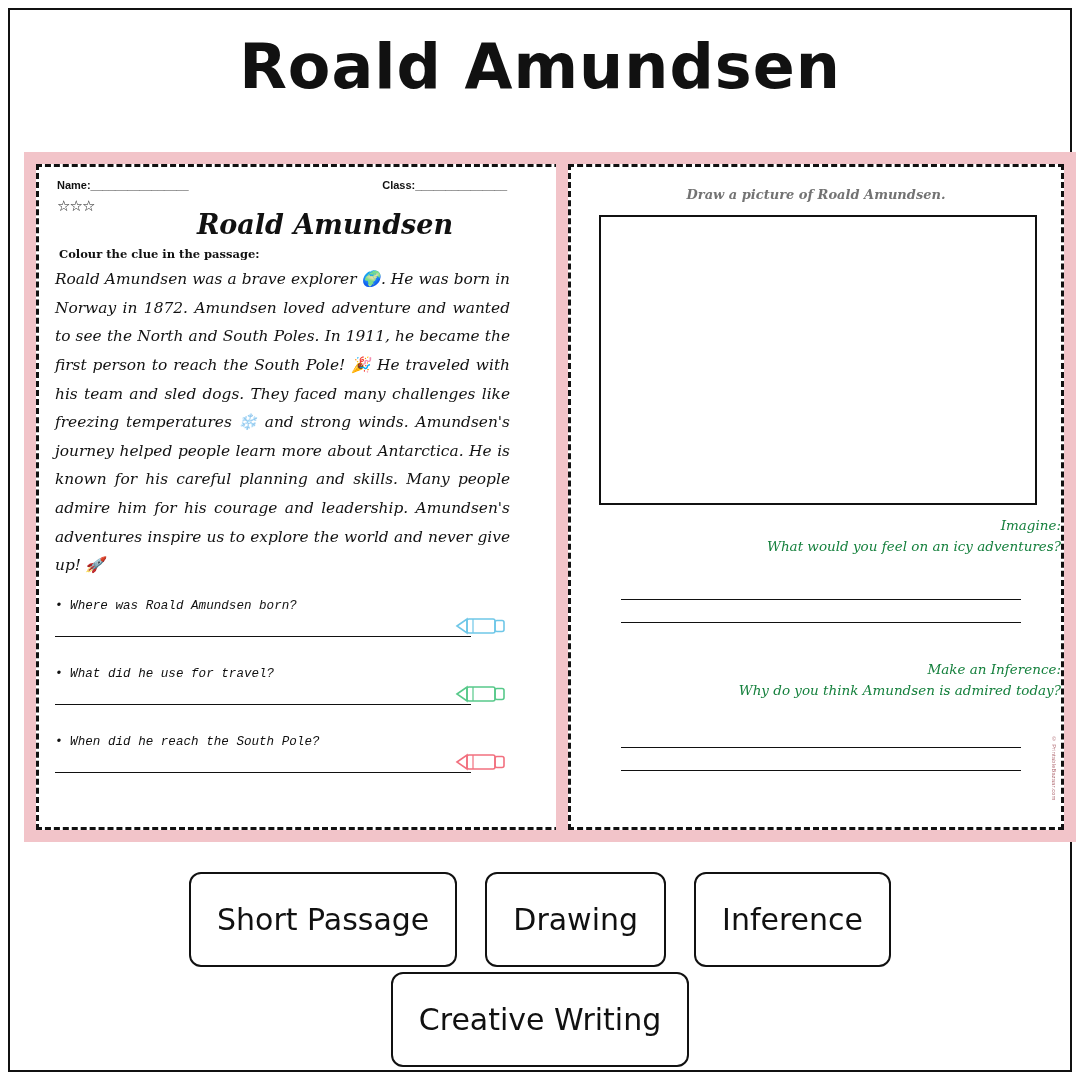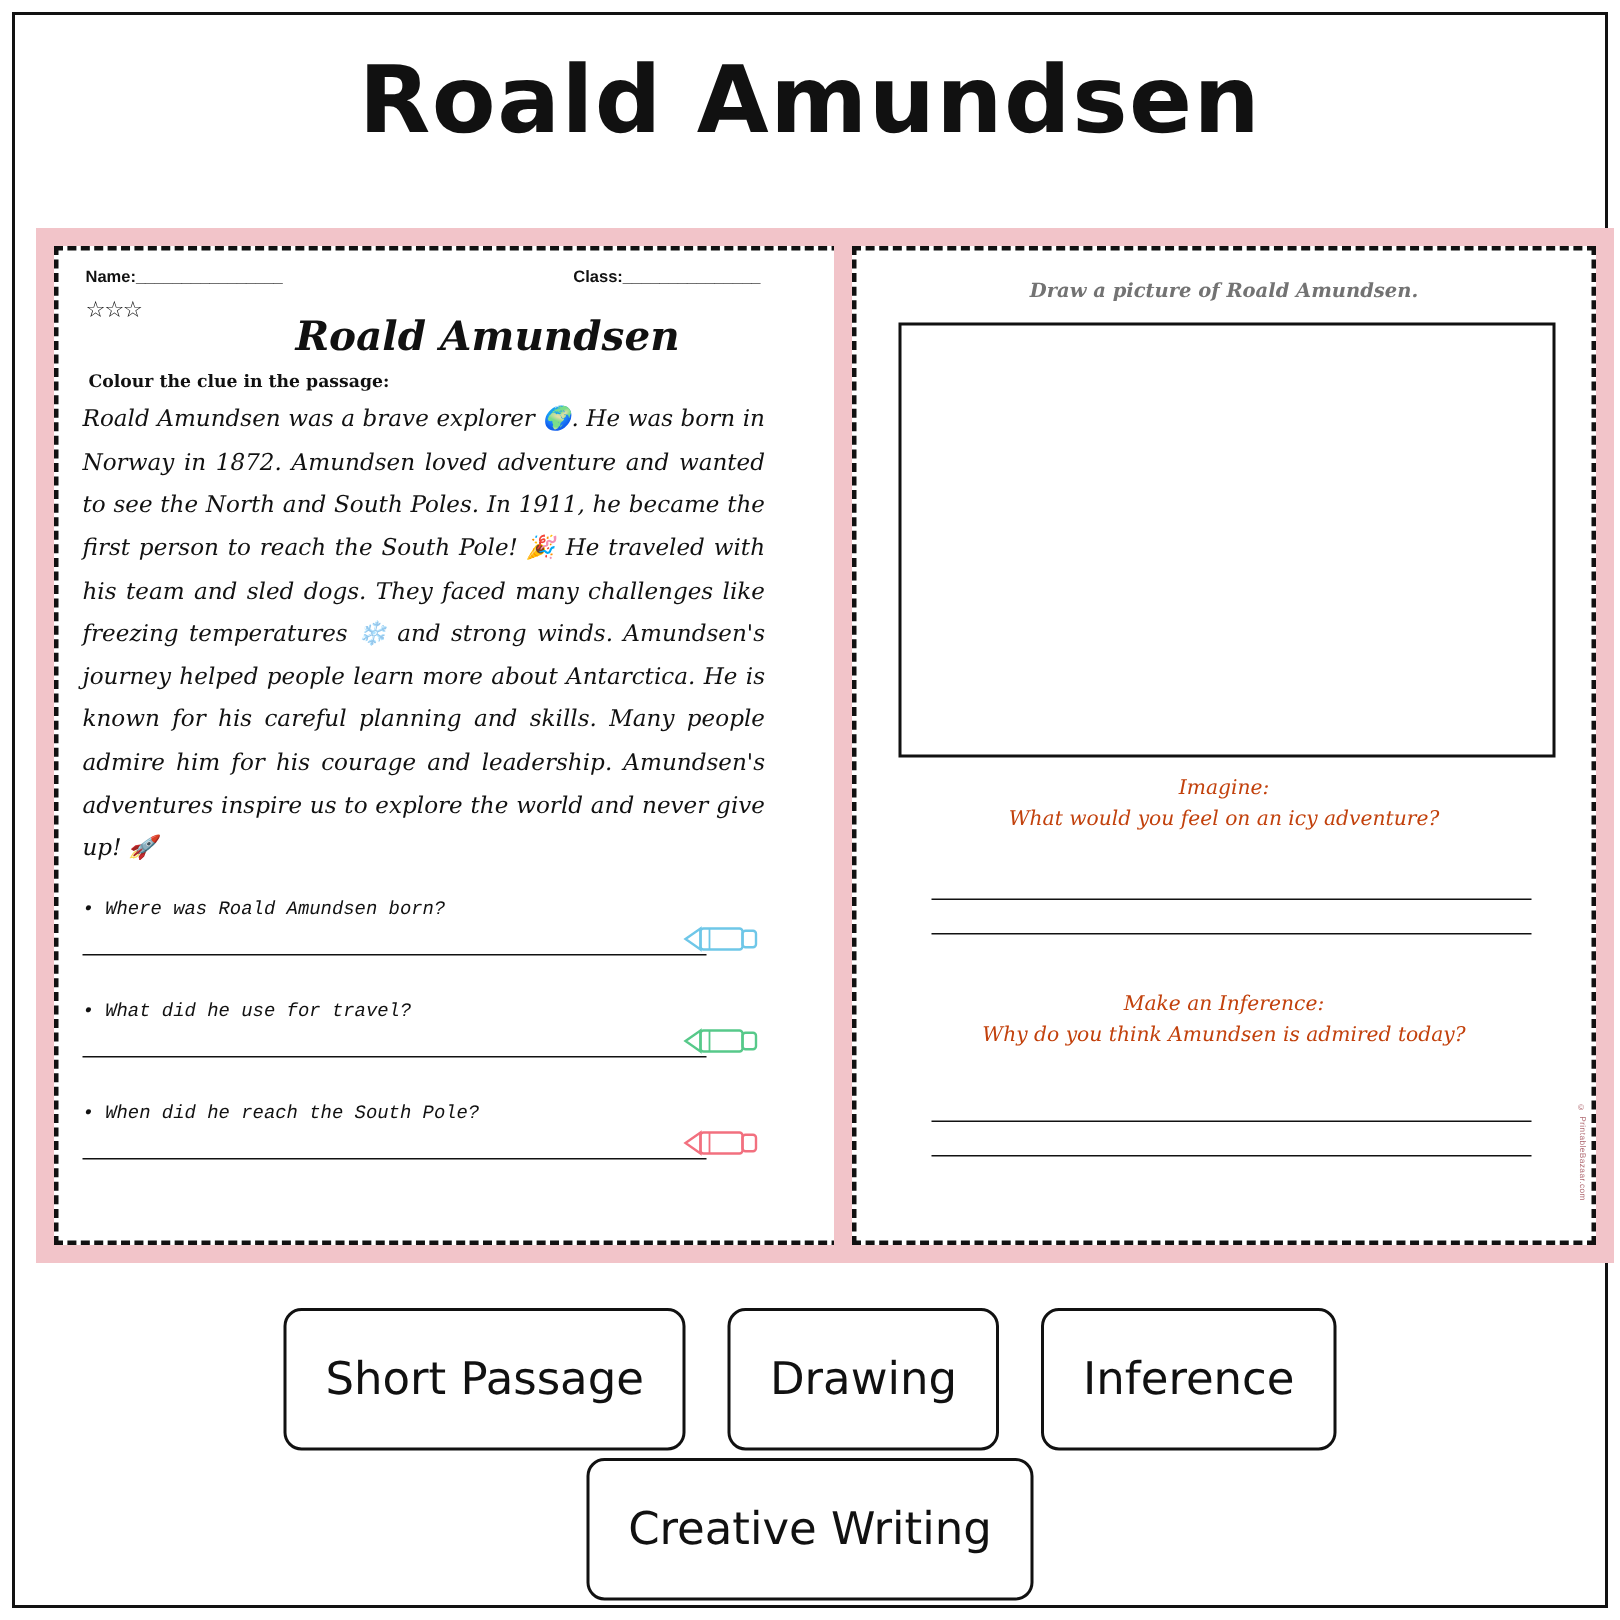--- a/index.html
+++ b/index.html
@@ -145,26 +145,26 @@
   .draw-box {
     position: absolute;
     left: 28px; top: 48px;
     width: 438px; height: 290px;
     border: 2.5px solid #111;
     background: #fff;
   }
   .prompt {
     position: absolute;
     width: 100%;
-    text-align: center;
+    text-align: right;
     font-family: "DejaVu Serif", serif;
     font-style: italic;
     font-size: 13.5px;
     line-height: 1.55;
-    color: #c2410c;
+    color: #15803d;
   }
   #imagine-prompt   { left: 0; top: 348px; }
   #inference-prompt { left: 0; top: 492px; }
 
   .wlines { position: absolute; left: 50px; width: 400px; }
   .wlines div { border-bottom: 1.4px solid #111; height: 23px; }
   #imagine-lines   { top: 410px; }
   #inference-lines { top: 558px; }
 
   .credit-right {
@@ -260,21 +260,21 @@
 
   <div class="sheet" id="sheet-right">
     <div class="sheet-inner">
 
       <div class="draw-label">Draw a picture of Roald Amundsen.</div>
 
       <div class="draw-box"></div>
 
       <div class="prompt" id="imagine-prompt">
         <div>Imagine:</div>
-        <div>What would you feel on an icy adventure?</div>
+        <div>What would you feel on an icy adventures?</div>
       </div>
 
       <div class="wlines" id="imagine-lines">
         <div></div>
         <div></div>
       </div>
 
       <div class="prompt" id="inference-prompt">
         <div>Make an Inference:</div>
         <div>Why do you think Amundsen is admired today?</div>

